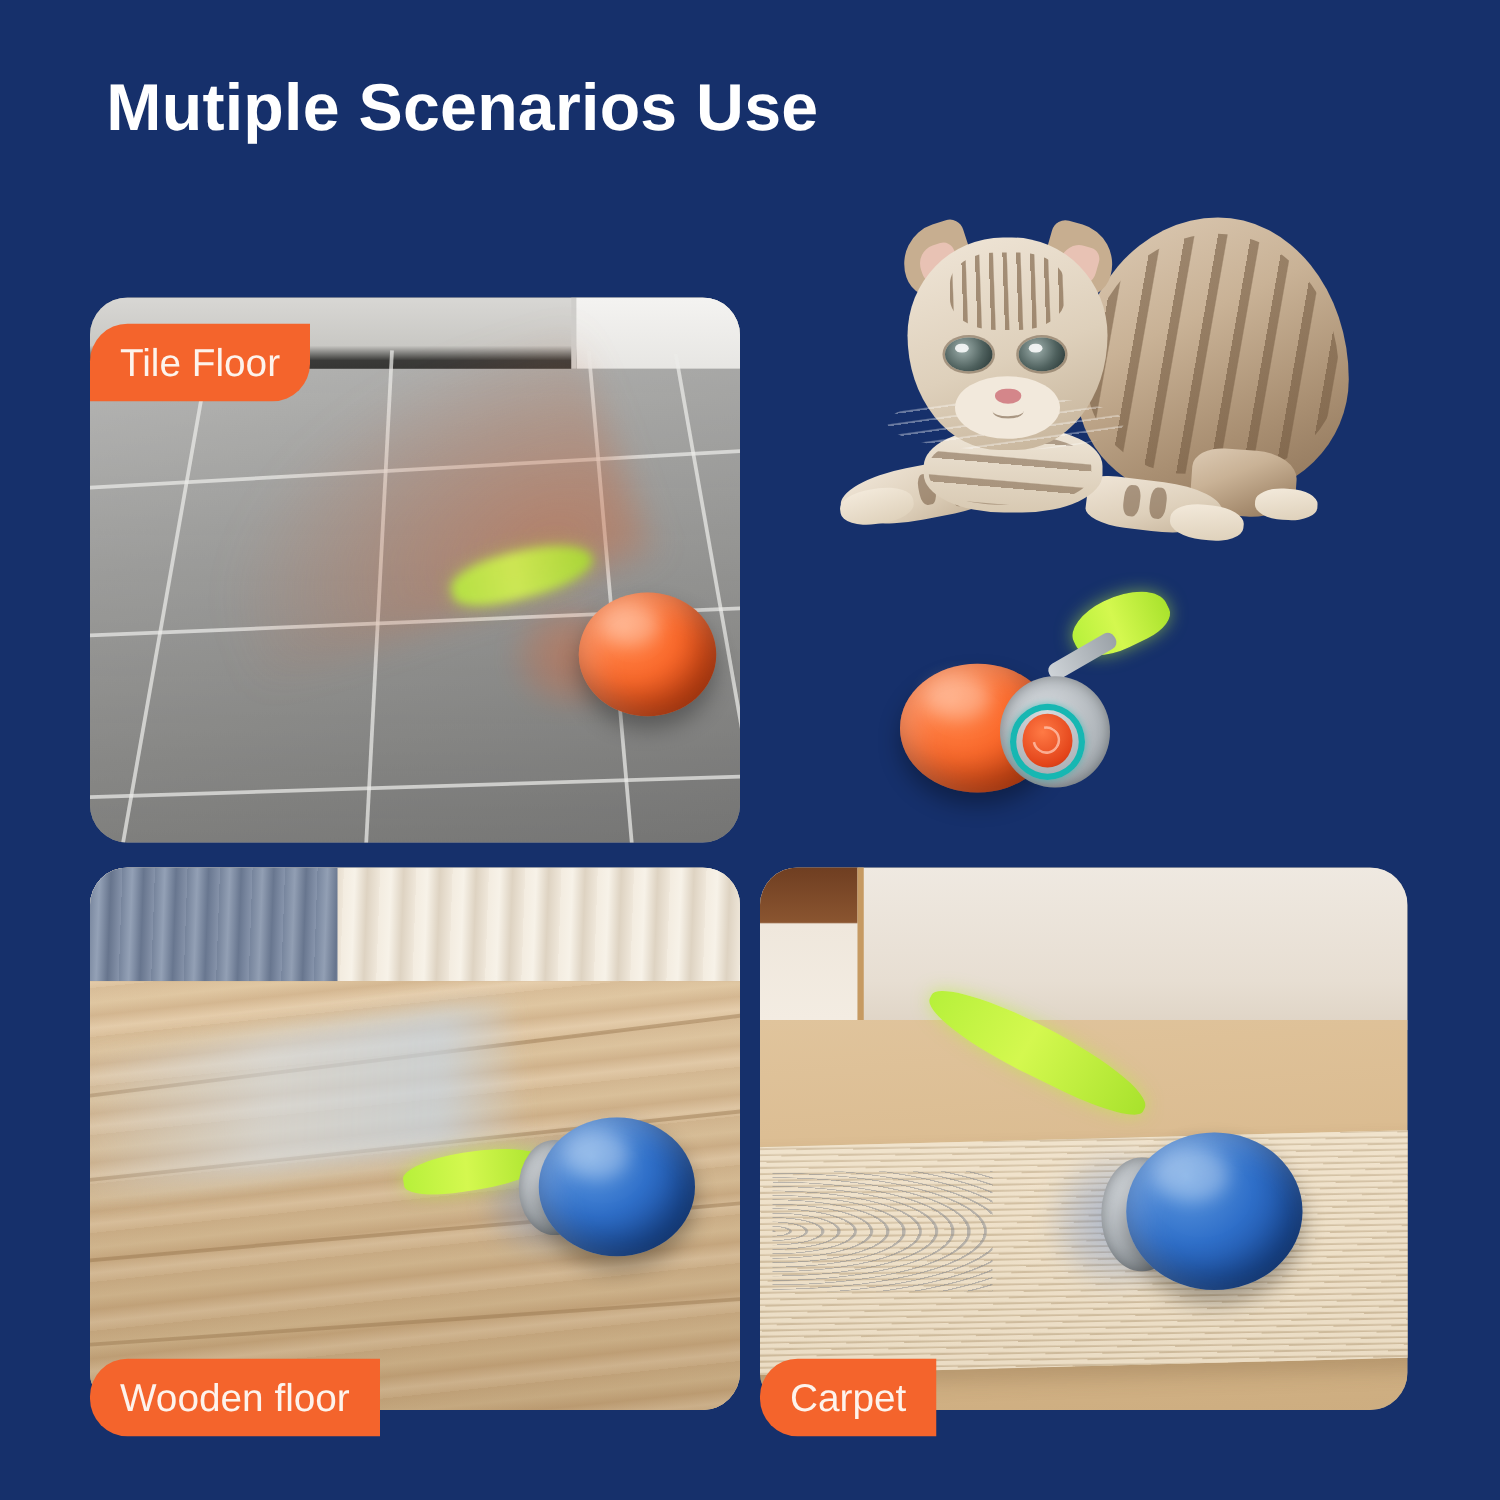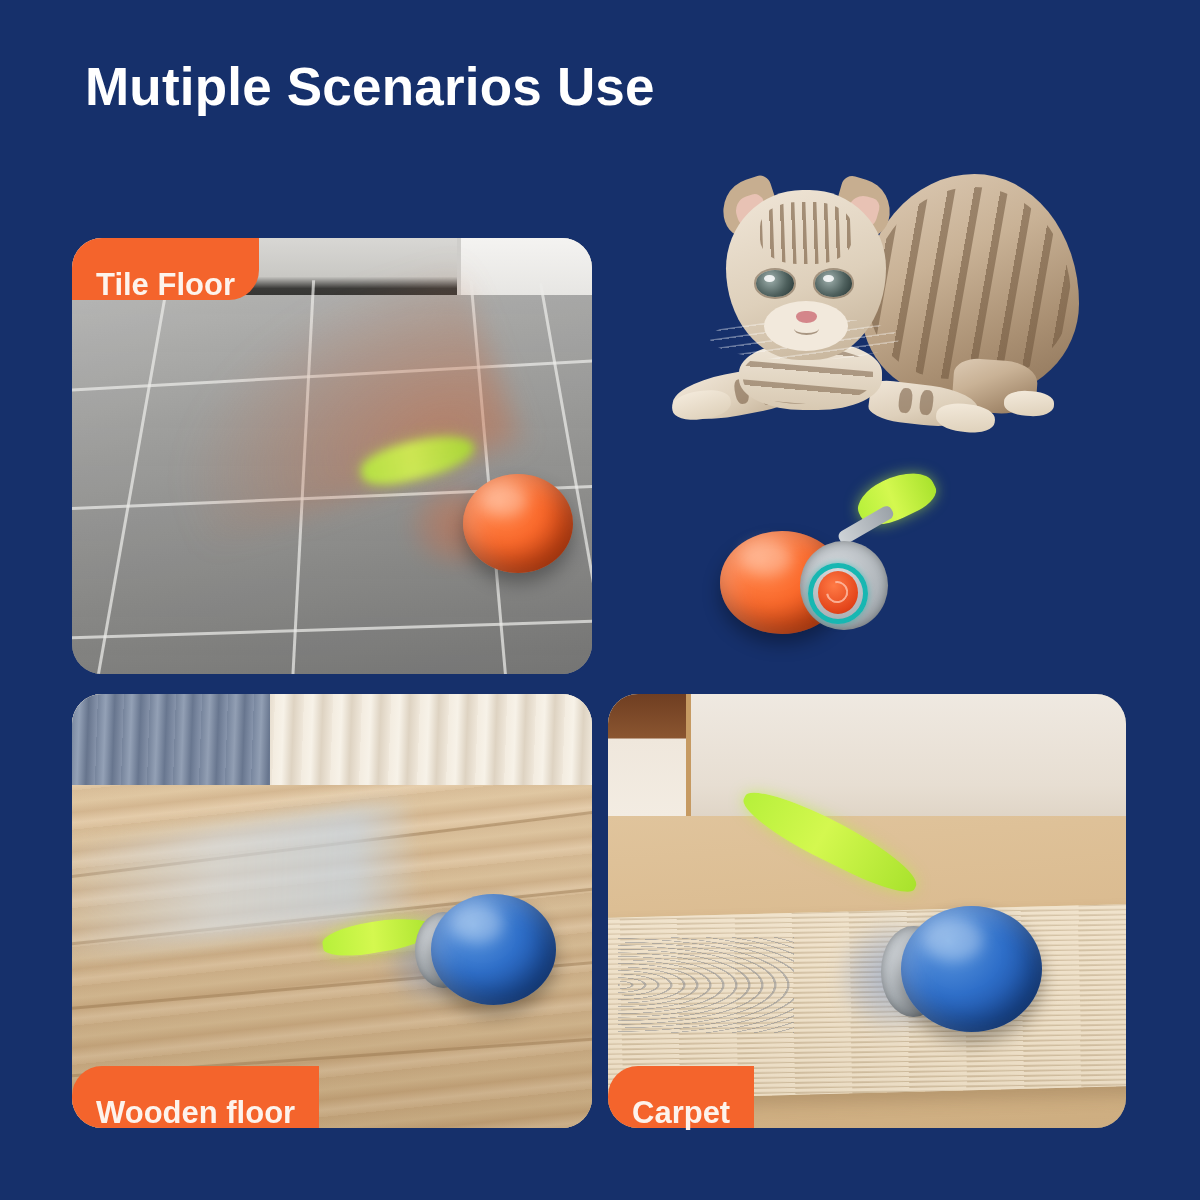--- a/index.html
+++ b/index.html
@@ -280,24 +280,24 @@
   #cat .ls3 { left:53%; top:71%; width:3%; height:8%; transform:rotate(7deg); }
   #cat .ls4 { left:58%; top:71.5%; width:3%; height:8%; transform:rotate(7deg); }
   #cat .whiskers { left:8%; top:48%; width:45%; height:14%;
     background:repeating-linear-gradient(-8deg,
       rgba(255,255,255,0.55) 0px, rgba(255,255,255,0.55) 1px,
       rgba(255,255,255,0) 2px, rgba(255,255,255,0) 9px);
     border-radius:50%; opacity:.65; }
 
   
   .badge {
-    position:absolute; display:flex; align-items:flex-end;
+    position:absolute; display:flex; align-items:center;
     background:#F4642C; color:#FDF3EC;
-    font-size:31px; font-weight:bold; line-height:1;
-    padding:0 24px; white-space:nowrap;
+    font-size:31px; font-weight:normal; line-height:1;
+    padding:0 24px; white-space:nowrap;margin-top:21px;
   }
   #badge-tile   { left:72px;  top:238px; height:62px;
                   border-radius:30px 0 30px 0; }
   #badge-wooden { left:72px;  top:1066px; height:62px;
                   border-radius:30px 0 0 30px; }
   #badge-carpet { left:608px; top:1066px; height:62px;
                   border-radius:30px 0 0 30px; }
 </style>
 </head>
 <body style="background: rgb(22, 48, 107);">

